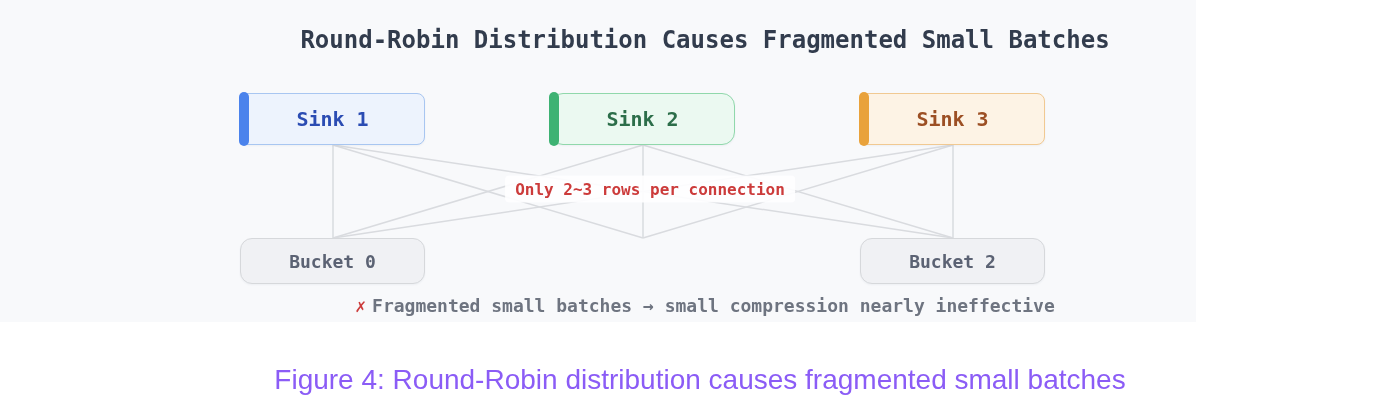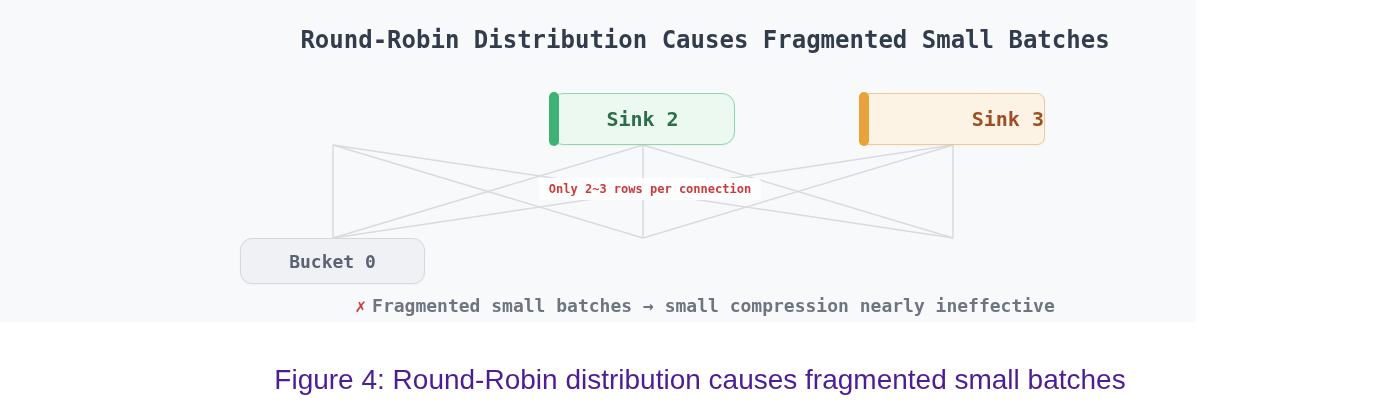--- a/index.html
+++ b/index.html
@@ -24,21 +24,21 @@
   .node {
     position: absolute; height: 52px; width: 185px;
     border-radius: 8px; border: 1px solid;
     display: flex; align-items: center; justify-content: center;
     font-size: 20px; font-weight: bold;
     box-shadow: 0 1px 2px rgba(40,60,90,0.05);
   }
   .sink { top: 93px; }
   .sink-1 { left: 240px; background: #edf3fd; border-color: #a8c6f1; color: #2b4cb3; }
   .sink-2 { left: 550px; background: #ebf9f1; border-color: #90d8ab; color: #2c6e4a; border-radius: 13px; }
-  .sink-3 { left: 860px; background: #fdf3e5; border-color: #f1c992; color: #9c4f24; justify-content: flex-end; }
+  .sink-3 { left: 860px; background: #fdf3e5; border-color: #f1c992; color: #9c4f24; }
 
   .accent {
     position: absolute; left: -2px; top: -2px; bottom: -2px; width: 10px;
     border-radius: 5px;
   }
   .sink-1 .accent { background: #4b83ec; }
   .sink-2 .accent { background: #3eb273; }
   .sink-3 .accent { background: #e9a23b; }
 
   .bucket {
@@ -49,37 +49,37 @@
   }
   .bucket-0 { left: 240px; }
   .bucket-1 { left: 550px; }
   .bucket-2 { left: 860px; }
 
   .conn-label {
     position: absolute; left: 650px; top: 189px;
     transform: translate(-50%, -50%);
     background: rgba(254,254,255,0.92);
     padding: 4px 10px; border-radius: 4px;
-    font-size: 12px; font-weight: bold; color: #cc3b3b;
+    font-size: 16px; font-weight: bold; color: #cc3b3b;
     white-space: nowrap;
   }
 
   .note {
     position: absolute; left: 0; top: 295px; width: 1410px;
     text-align: center;
     font-size: 18px; font-weight: bold; color: #6e7480;
     white-space: nowrap;
   }
   .note .cross { color: #cc3b3b; margin-right: 6px; }
 
   .figure-caption {
     position: absolute; left: 0; top: 364px; width: 1400px;
     text-align: center;
     font-family: "Liberation Sans", sans-serif;
-    font-size: 28px; font-weight: 400; color: #4c1d95;
+    font-size: 28px; font-weight: 400; color: #8b5cf6;
   }
 </style>
 </head>
 <body>
 
 <div class="panel">
 
   <svg class="lines" viewBox="0 0 1400 322">
     <line x1="333" y1="145" x2="333" y2="238"></line>
     <line x1="333" y1="145" x2="643" y2="238"></line>
@@ -87,31 +87,38 @@
     <line x1="643" y1="145" x2="333" y2="238"></line>
     <line x1="643" y1="145" x2="643" y2="238"></line>
     <line x1="643" y1="145" x2="953" y2="238"></line>
     <line x1="953" y1="145" x2="333" y2="238"></line>
     <line x1="953" y1="145" x2="643" y2="238"></line>
     <line x1="953" y1="145" x2="953" y2="238"></line>
   </svg>
 
   <div class="diagram-title">Round-Robin Distribution Causes Fragmented Small Batches</div>
 
+  <div class="node sink sink-1">
+    <span class="accent"></span>
+    <span>Sink 1</span>
+  </div>
   <div class="node sink sink-2">
     <span class="accent"></span>
     <span>Sink 2</span>
   </div>
   <div class="node sink sink-3">
     <span class="accent"></span>
     <span>Sink 3</span>
   </div>
 
   <div class="node bucket bucket-0">
     <span>Bucket 0</span>
+  </div>
+  <div class="node bucket bucket-2">
+    <span>Bucket 2</span>
   </div>
 
   <div class="conn-label">Only 2~3 rows per connection</div>
 
   <div class="note">
     <span class="cross">✗</span><span>Fragmented small batches → small compression nearly ineffective</span>
   </div>
 
 </div>
 

